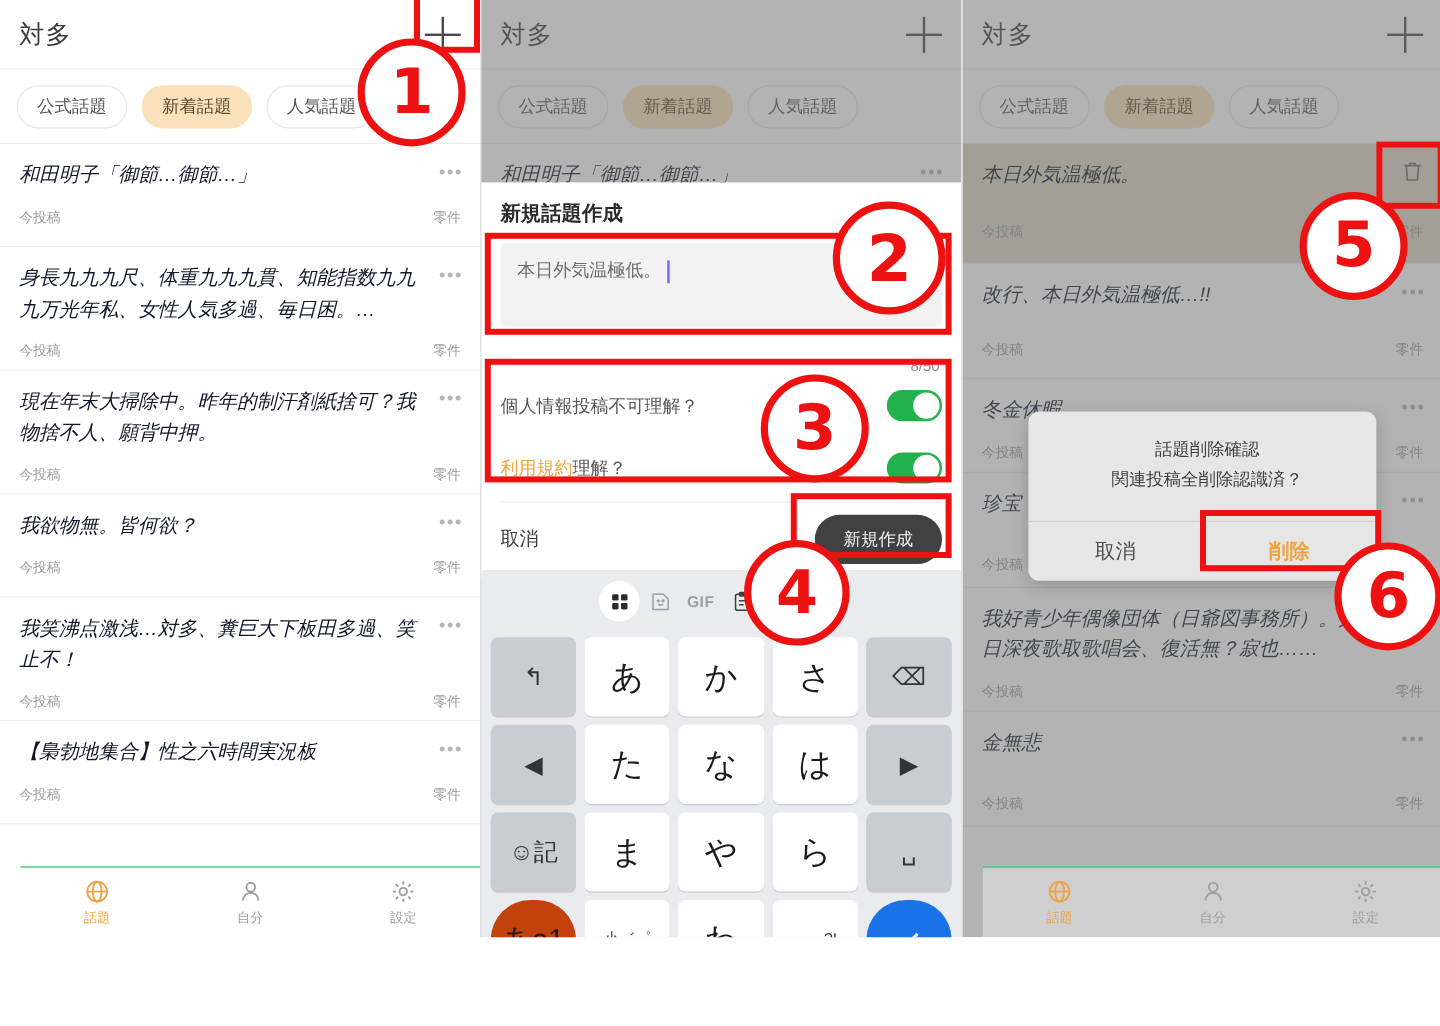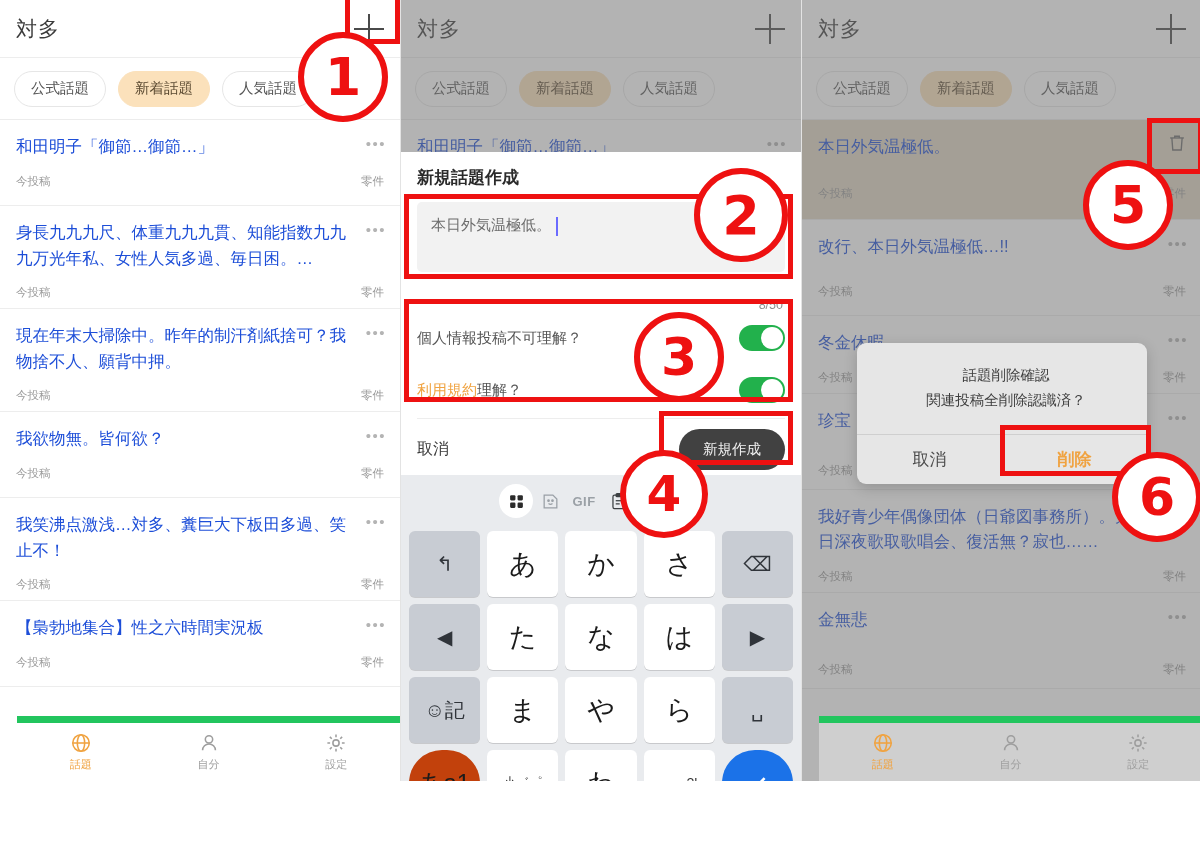--- a/index.html
+++ b/index.html
@@ -77,24 +77,25 @@
 
   .list { background: #ffffff; }
   .list-item {
     padding: 14px 16px 0 16px;
     border-bottom: 1px solid #ededed;
     position: relative;
     box-sizing: border-box;
   }
   .li-title {
     font-size: 16.5px;
-    color: #1d4ed8;
+    color: #0f172a;
     line-height: 1.55;
     padding-right: 36px;
     word-break: break-all;
+    font-style: italic;
   }
   .li-meta {
     display: flex; justify-content: space-between;
     font-size: 11.5px; color: #9a9a9a;
     padding: 14px 0 8px 0;
   }
   .li-more {
     position: absolute; top: 16px; right: 14px;
     font-size: 15px; color: #b4b4b4; letter-spacing: 1.5px;
     line-height: 1;
@@ -103,21 +104,21 @@
     position: absolute; top: 12px; right: 14px;
     width: 22px; height: 22px;
   }
   .row-selected { background: #e0d6c3; }
 
   .bottomnav {
     position: absolute; bottom: 0; left: 0; right: 0;
     height: 58px;
     display: flex;
     background: #ffffff;
-    border-top: 7px solid #22c55e;
+    border-top: 1px solid #22c55e;
     margin-left: 17px;
   }
   .nav-item {
     flex: 1;
     display: flex; flex-direction: column;
     align-items: center; justify-content: center;
     gap: 3px;
     color: #9e9e9e;
     font-size: 11px;
   }

